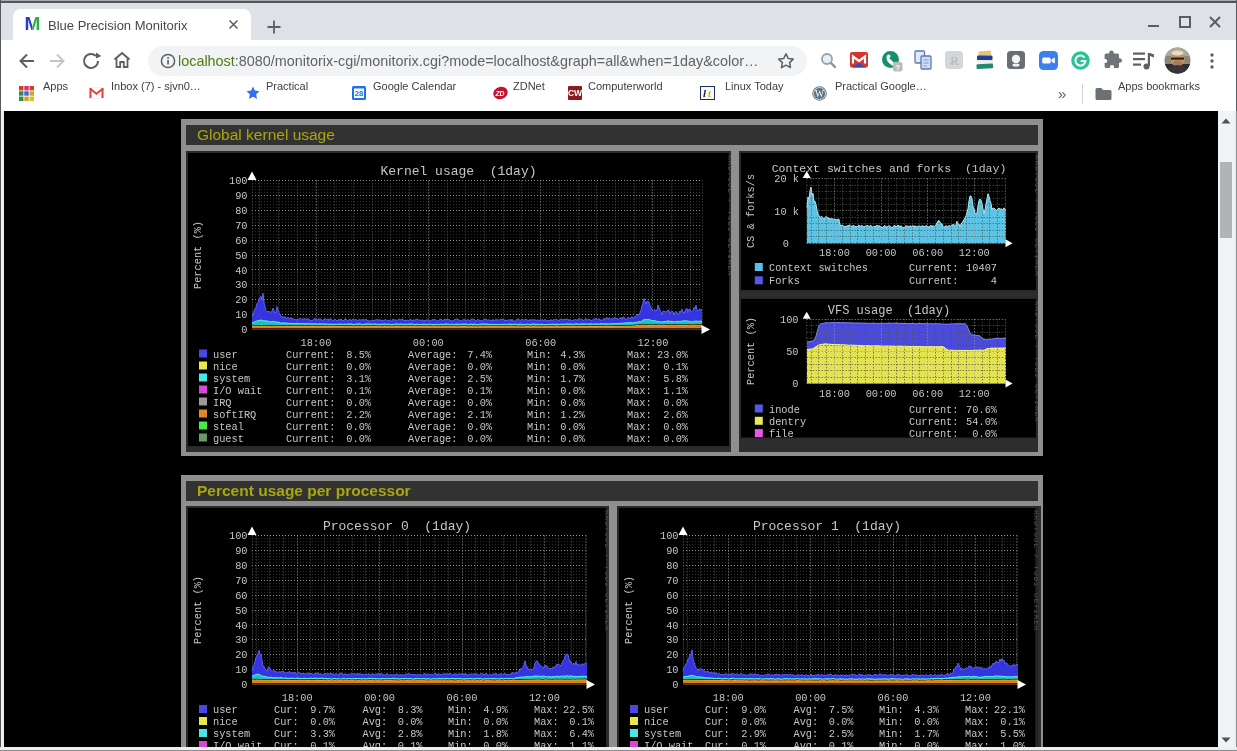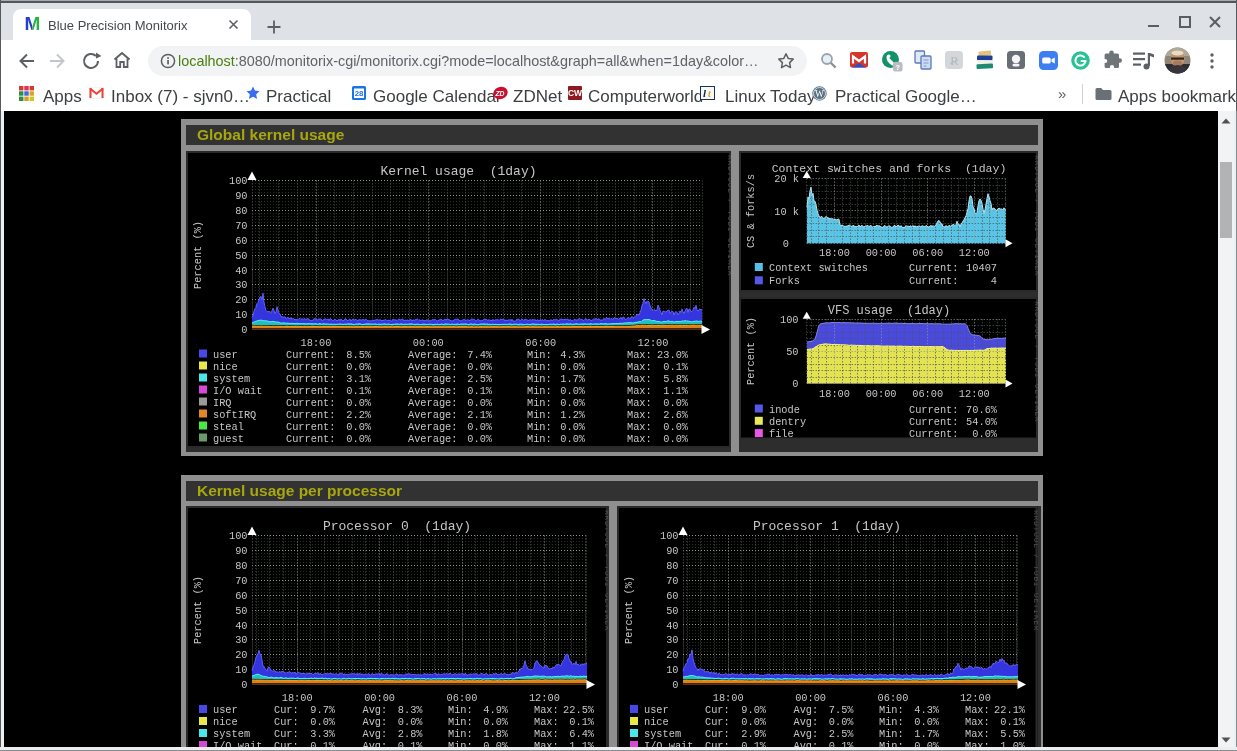--- a/index.html
+++ b/index.html
@@ -1,16 +1,16 @@
 <!DOCTYPE html>
 <html><head><meta charset="utf-8"><style>
 *{margin:0;padding:0;box-sizing:content-box}
 body{width:1237px;height:751px;overflow:hidden;background:#dee1e6;font-family:"Liberation Sans",sans-serif;position:relative}
 .abs{position:absolute}
-.bktxt{top:87px;font-size:17px;color:#3c4043;white-space:nowrap}
+.bktxt{top:80px;font-size:11px;color:#3c4043;white-space:nowrap}
 .gbox{overflow:hidden}
 .gbox svg{display:block}
 </style></head>
 <body>
 
 <div class="abs" style="left:0;top:0;width:1237px;height:40px;background:#dee1e6"></div>
 <div class="abs" style="left:0;top:0;width:1237px;height:1px;background:#a8abaf"></div>
 <div class="abs" style="left:0;top:1px;width:1237px;height:2px;background:#53575b"></div>
 <div class="abs" style="left:13px;top:9px;width:238px;height:31px;background:#ffffff;border-radius:8px 8px 0 0"></div>
 <svg class="abs" style="left:24px;top:15px" width="17" height="17">
@@ -199,21 +199,21 @@
 <div class="abs bktxt" style="left:835px">Practical Google…</div>
 <div class="abs" style="left:1058px;top:85px;font-size:15px;color:#5c6064;letter-spacing:-2px">»</div>
 <div class="abs" style="left:1082px;top:84px;width:1px;height:20px;background:#d0d3d6"></div>
 <svg class="abs" style="left:1095px;top:87px" width="17" height="13">
     <path d="M0.5 2.5 a1.5 1.5 0 0 1 1.5 -1.5 h4.2 l1.8 2 h7 a1.5 1.5 0 0 1 1.5 1.5 v7 a1.5 1.5 0 0 1 -1.5 1.5 h-13 a1.5 1.5 0 0 1 -1.5 -1.5 z" fill="#697076"></path>
   </svg>
 <div class="abs bktxt" style="left:1118px">Apps bookmarks</div>
 
 <div class="abs" style="left:4px;top:111px;width:1214px;height:636px;background:#000;overflow:hidden">
 <div class="abs" style="left:177px;top:8px;width:861.5px;height:28.5px;background:#8f8f8f">
-      <div class="abs" style="left:5px;top:5.5px;width:851.5px;height:20px;background:#323232;font-weight:bold;font-size:15.5px;color:#a8a70d;line-height:20px;padding-left:11px;box-sizing:border-box">Global kernel usage</div>
+      <div class="abs" style="left:5px;top:5.5px;width:851.5px;height:20px;background:#323232;font-weight:normal;font-size:15.5px;color:#a8a70d;line-height:20px;padding-left:11px;box-sizing:border-box">Global kernel usage</div>
     </div>
     <div class="abs" style="left:177px;top:36.5px;width:861.5px;height:308.5px;background:#8f8f8f">
       <div class="abs" style="left:4.5px;top:3.5px;width:545.5px;height:301px;background:#2d2d2d"></div>
       <div class="abs" style="left:557.5px;top:3.5px;width:299px;height:301px;background:#2d2d2d"></div>
       <div class="abs gbox" style="left:5px;top:3.5px;width:545px;height:297px">
         <svg class="abs" style="left:0;top:0" width="545" height="297" viewBox="0 0 545 297">
           <rect width="545" height="297" fill="#000000"></rect>
           <rect x="1" y="1" width="543" height="295" fill="none" stroke="#2a2a2a" stroke-width="2"></rect>
           <line x1="66" y1="175.5" x2="516" y2="175.5" stroke="#262e26" stroke-width="1" stroke-dasharray="1,2"></line>
           <line x1="66" y1="172.5" x2="516" y2="172.5" stroke="#262e26" stroke-width="1" stroke-dasharray="1,2"></line>
@@ -538,21 +538,21 @@
           <text x="258.0" y="127.8" font-family="Liberation Mono, monospace" font-size="10.3" fill="#c6c6c6" text-anchor="end" xml:space="preserve">54.0%</text>
           <rect x="15.8" y="132.1" width="8" height="8" fill="#e858e8"></rect>
           <text x="30.0" y="140.1" font-family="Liberation Mono, monospace" font-size="10.3" fill="#c6c6c6" text-anchor="start" xml:space="preserve">file</text>
           <text x="170.0" y="140.1" font-family="Liberation Mono, monospace" font-size="10.3" fill="#c6c6c6" text-anchor="start" xml:space="preserve">Current:</text>
           <text x="258.0" y="140.1" font-family="Liberation Mono, monospace" font-size="10.3" fill="#c6c6c6" text-anchor="end" xml:space="preserve">0.0%</text>
           <text transform="translate(295.5,4) rotate(90)" font-family="Liberation Mono, monospace" font-size="8.2" fill="#4a4a4a" letter-spacing="0.6" xml:space="preserve">RRDTOOL / TOBI OETIKER</text>
         </svg>
       </div>
     </div>
     <div class="abs" style="left:177px;top:364.3px;width:861.5px;height:28.5px;background:#8f8f8f">
-      <div class="abs" style="left:5px;top:5.5px;width:851.5px;height:20px;background:#323232;font-weight:bold;font-size:15.5px;color:#a8a70d;line-height:20px;padding-left:11px;box-sizing:border-box">Kernel usage per processor</div>
+      <div class="abs" style="left:5px;top:5.5px;width:851.5px;height:20px;background:#323232;font-weight:bold;font-size:15.5px;color:#a8a70d;line-height:20px;padding-left:11px;box-sizing:border-box">Percent usage per processor</div>
     </div>
     <div class="abs" style="left:177px;top:392.6px;width:861.5px;height:260px;background:#8f8f8f">
       <div class="abs" style="left:4.5px;top:2px;width:423px;height:258px;background:#2d2d2d"></div>
       <div class="abs" style="left:435.8px;top:2px;width:424.7px;height:258px;background:#2d2d2d"></div>
       <div class="abs gbox" style="left:5px;top:2.2px;width:422px;height:297px">
         <svg class="abs" style="left:0;top:0" width="422" height="297" viewBox="0 0 422 297">
           <rect width="422" height="297" fill="#000000"></rect>
           <rect x="1" y="1" width="420" height="295" fill="none" stroke="#2a2a2a" stroke-width="2"></rect>
           <line x1="66" y1="175.5" x2="401" y2="175.5" stroke="#262e26" stroke-width="1" stroke-dasharray="1,2"></line>
           <line x1="66" y1="172.5" x2="401" y2="172.5" stroke="#262e26" stroke-width="1" stroke-dasharray="1,2"></line>

